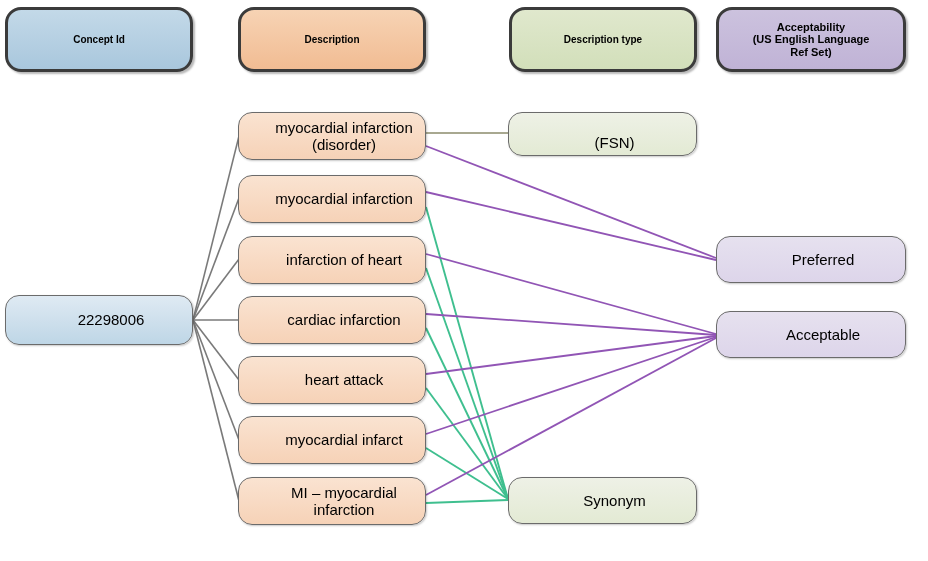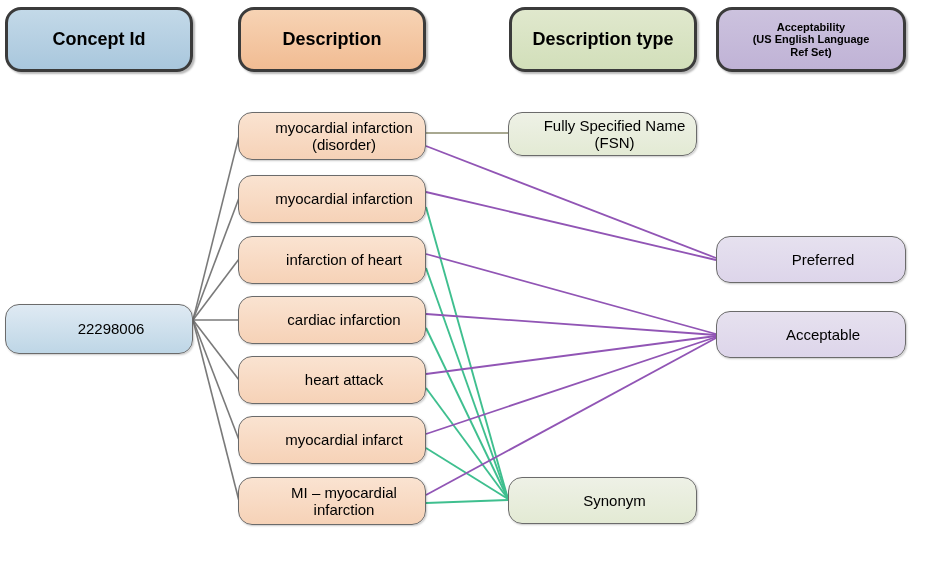--- a/index.html
+++ b/index.html
@@ -18,37 +18,37 @@
     display:flex;align-items:center;justify-content:center;
     text-align:center;
     z-index:2;
     line-height:1.15;
     color:#000;
   }
   .hdr{
     border:3px solid #3b3b3b;
     border-radius:16px;
     font-weight:bold;
-    font-size:18px;
+    font-size:10px;
     box-shadow:2px 2px 2px rgba(0,0,0,0.28);
   }
   .hdr.small{font-size:11px;}
   .hdr-concept{background:linear-gradient(180deg,#c3d9e8 0%,#a9c7dd 100%);}
   .hdr-desc{background:linear-gradient(180deg,#f7d3b4 0%,#f1bc93 100%);}
   .hdr-type{background:linear-gradient(180deg,#e0e8cd 0%,#d2dfba 100%);}
   .hdr-accept{background:linear-gradient(180deg,#ccc2de 0%,#c0b3d6 100%);}
 
   .box{
     border:1.3px solid #6b6b6b;
     border-radius:14px;
     font-size:15px;
     box-shadow:1px 1px 2px rgba(0,0,0,0.22);
     padding-left:24px;
   }
-  .box-concept{background:linear-gradient(180deg,#dfeaf3 0%,#bed6e6 100%);margin-top:9px;}
+  .box-concept{background:linear-gradient(180deg,#dfeaf3 0%,#bed6e6 100%);}
   .box-desc{background:linear-gradient(180deg,#fae3d1 0%,#f6d2b7 100%);}
   .box-type{background:linear-gradient(180deg,#eef1e6 0%,#e3ead4 100%);}
   .box-accept{background:linear-gradient(180deg,#e6e1ef 0%,#ddd5ea 100%);}
   .lbl{display:block;padding:0 8px;}
 </style>
 </head>
 <body>
 
 <div id="canvas">
 
@@ -140,21 +140,21 @@
 
   <div class="node box box-desc" style="left:238px;top:477px;width:188px;height:48px;">
     <span class="lbl">
       <span>MI – myocardial</span><br>
       <span>infarction</span>
     </span>
   </div>
 
   <div class="node box box-type" style="left:508px;top:112px;width:189px;height:44px;">
     <span class="lbl">
-      <span>Fully Specified Name</span><br>
+      <br>
       <span>(FSN)</span>
     </span>
   </div>
 
   <div class="node box box-type" style="left:508px;top:477px;width:189px;height:47px;">
     <span class="lbl">Synonym</span>
   </div>
 
   <div class="node box box-accept" style="left:716px;top:236px;width:190px;height:47px;">
     <span class="lbl">Preferred</span>

